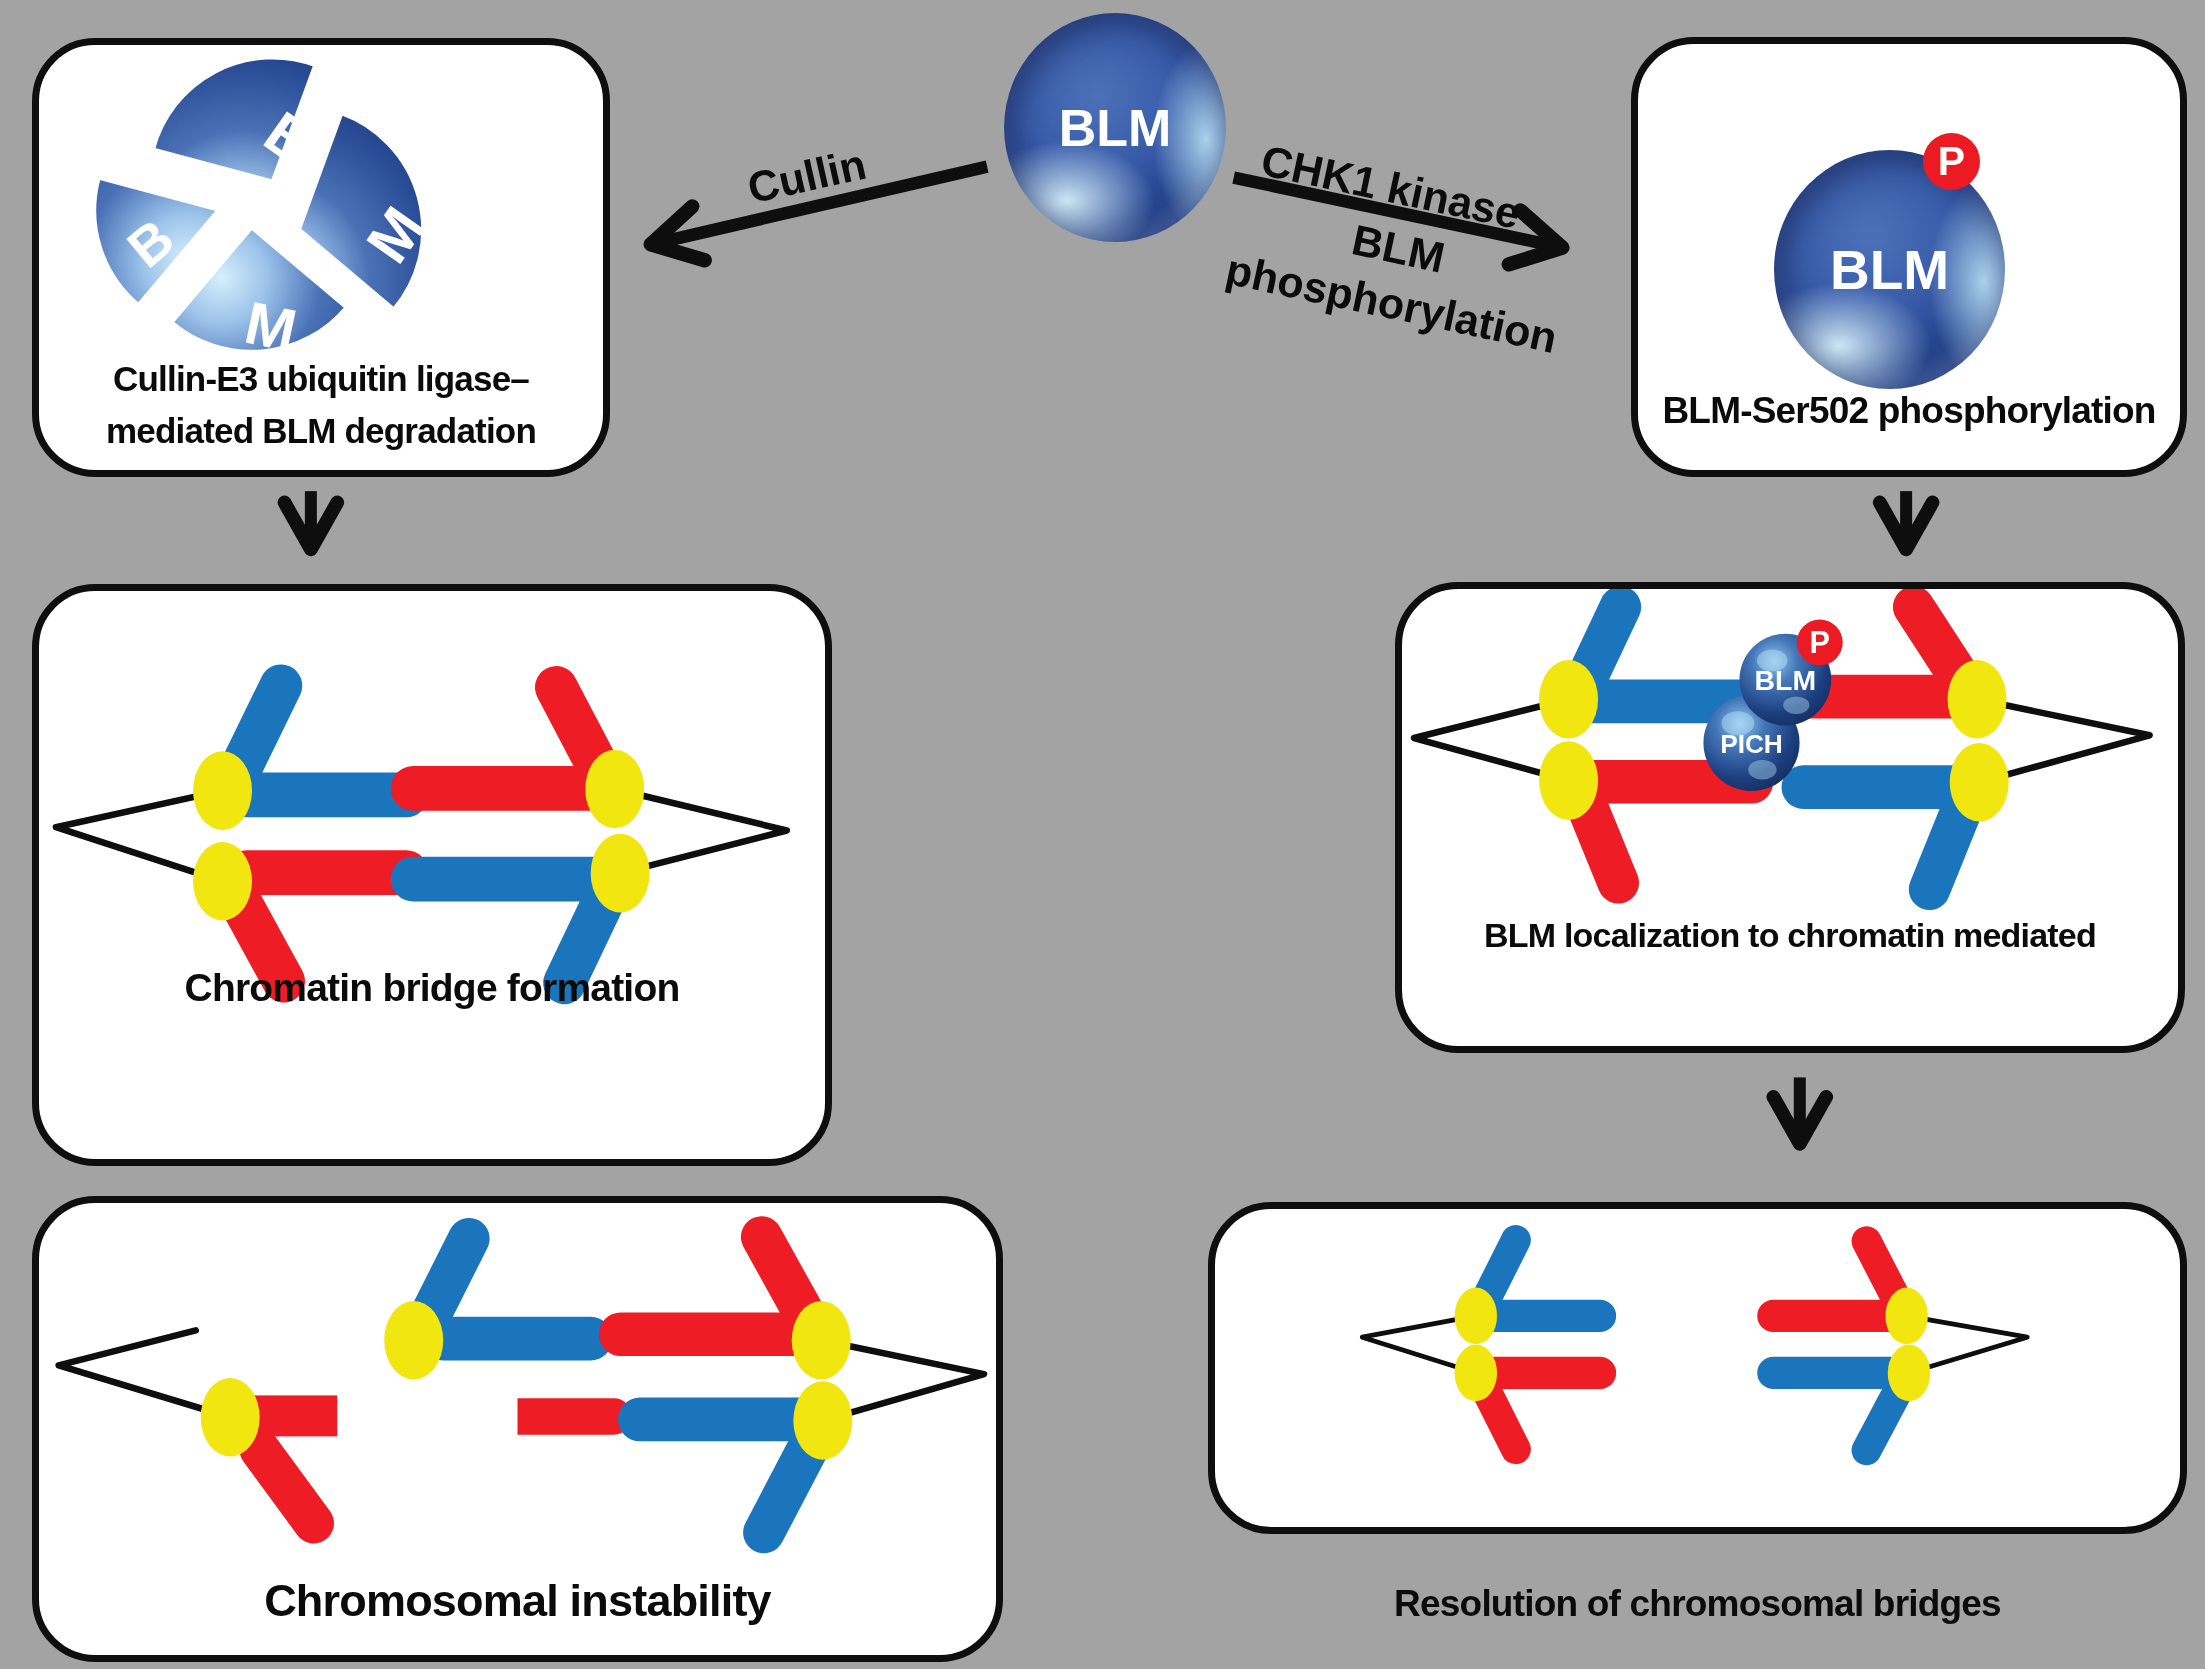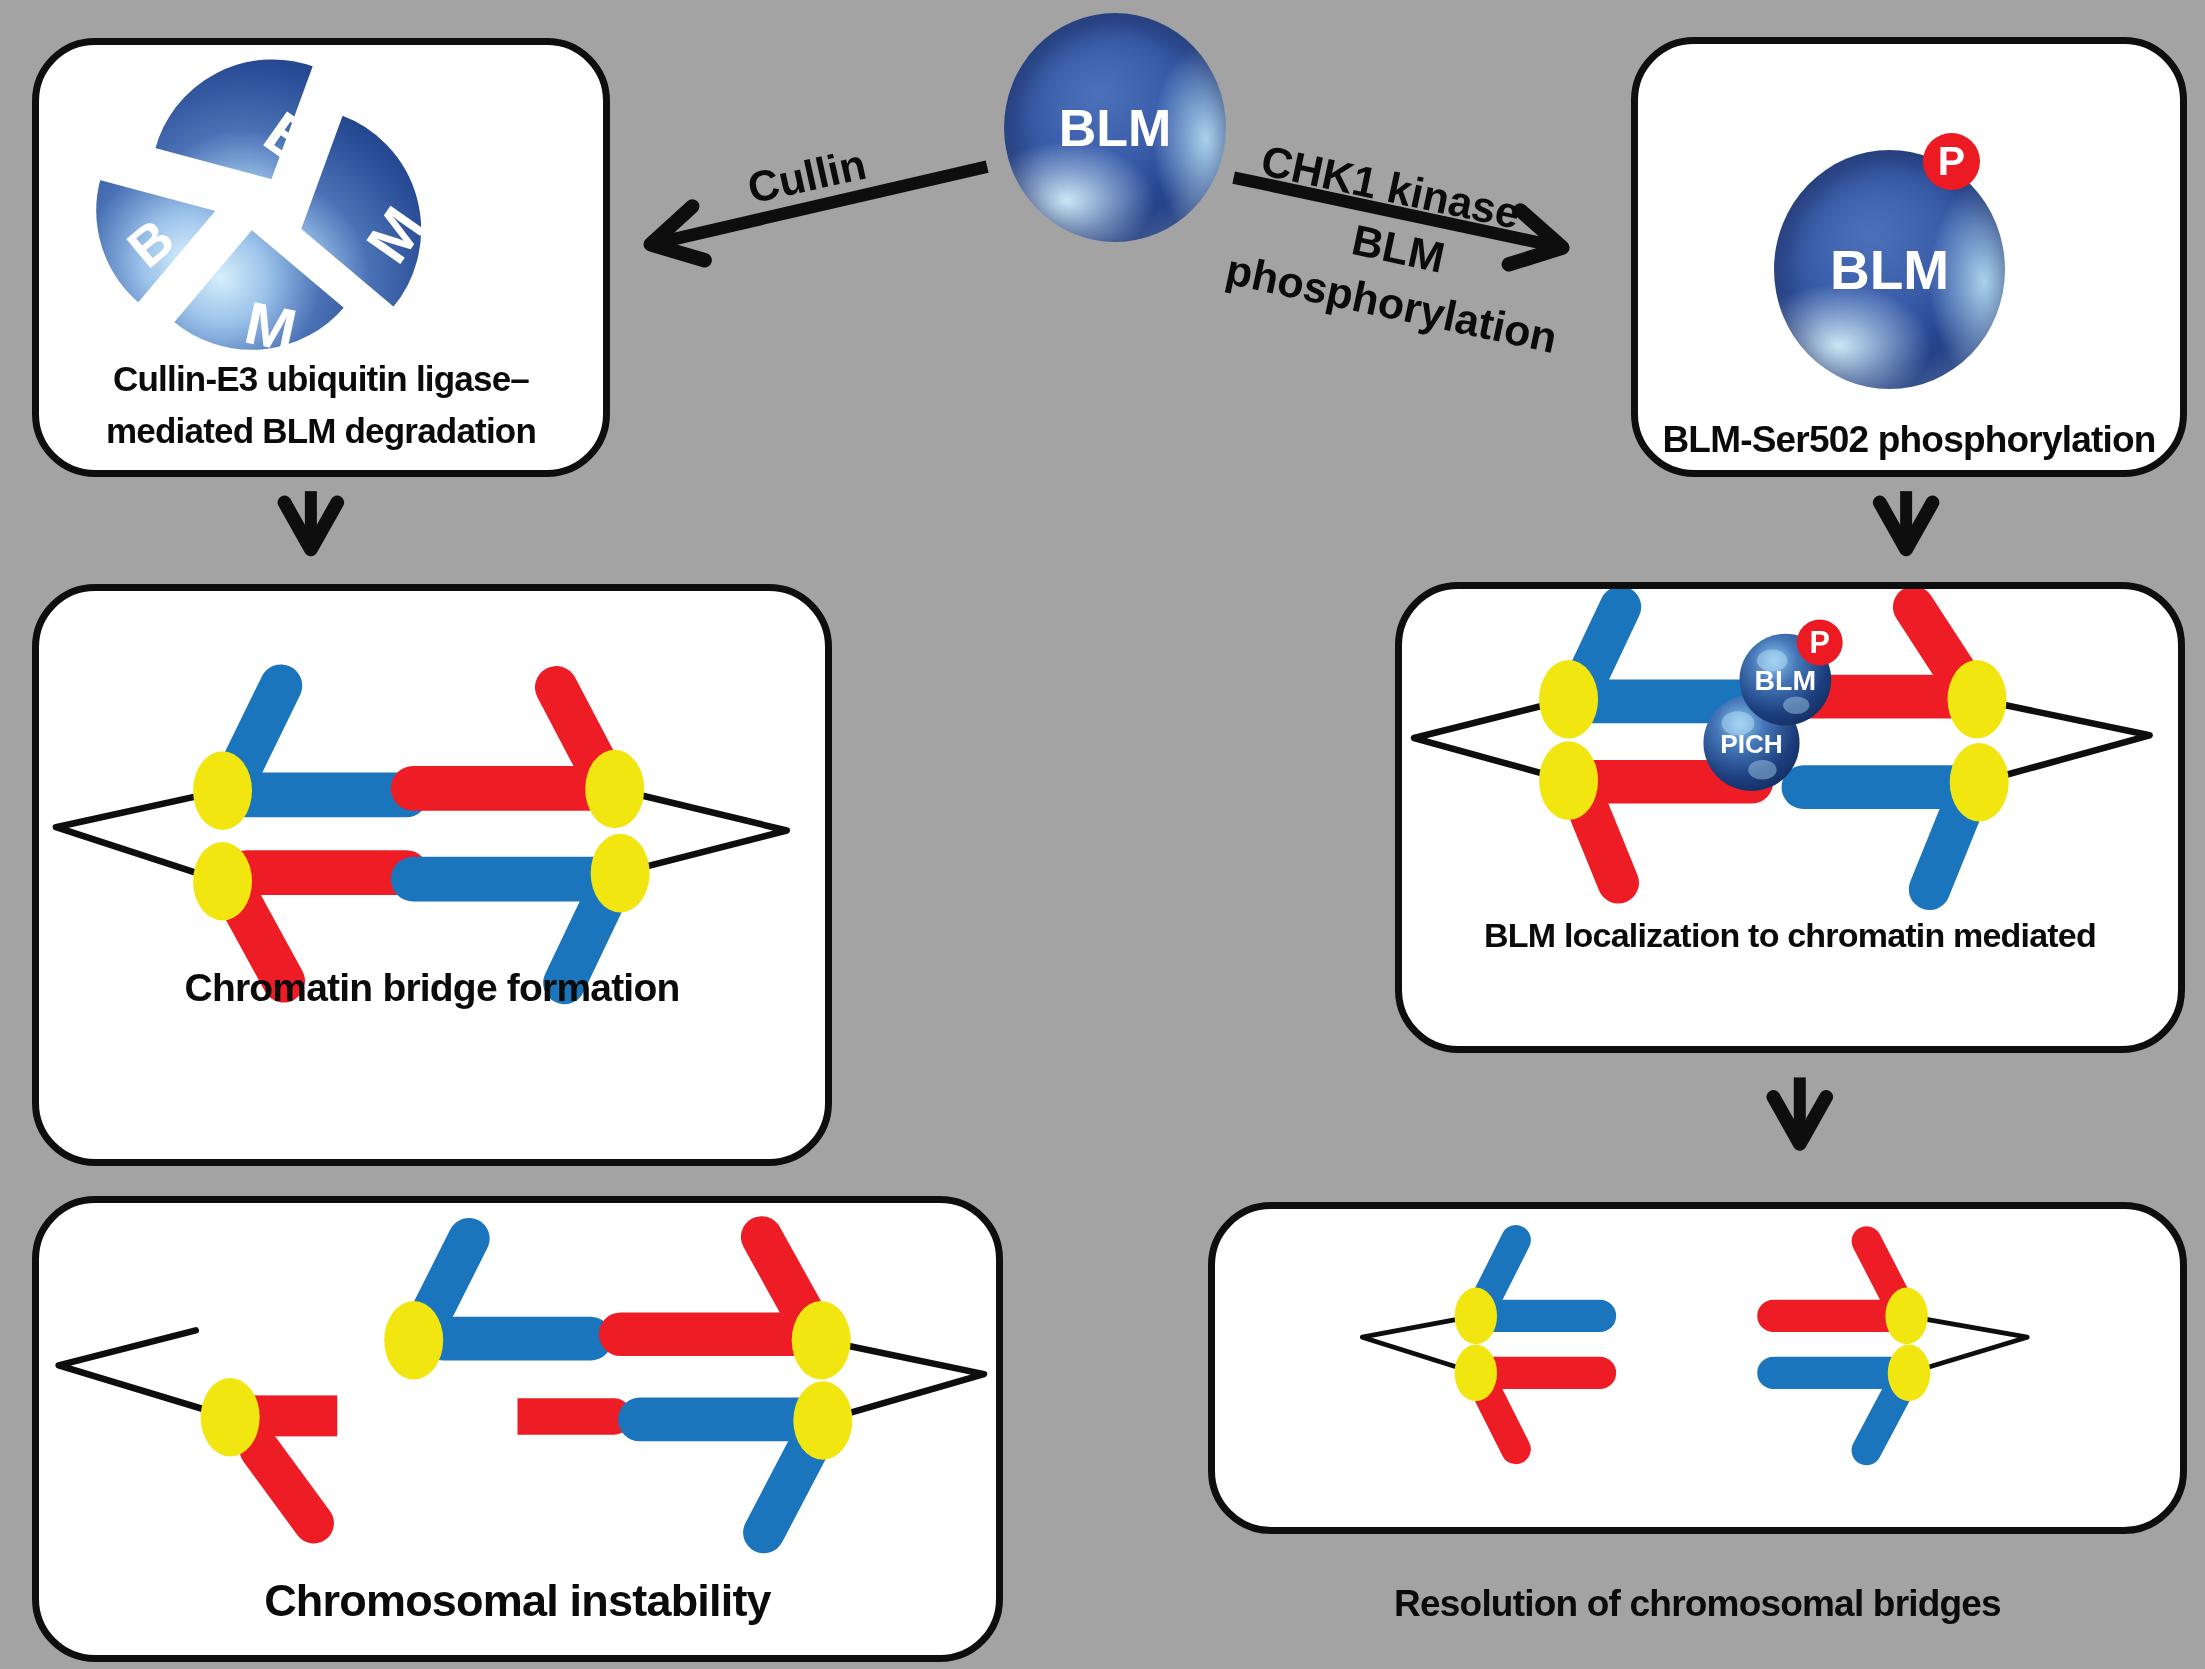--- a/index.html
+++ b/index.html
@@ -114,21 +114,21 @@
       <div>Cullin-E3 ubiquitin ligase–</div>
       <div>mediated BLM degradation</div>
     </div>
   </div>
 
   <div class="box" style="left:1631px;top:37px;width:556px;height:440px;">
     <div class="gloss-sphere" style="left:136px;top:106px;width:231px;height:239px;">
       <span class="sphere-label" style="font-size:55px;">BLM</span>
     </div>
     <div class="p-badge" style="left:285px;top:89px;width:57px;height:57px;font-size:41px;">P</div>
-    <div class="caption" style="top:375px;font-size:37px;">BLM-Ser502 phosphorylation</div>
+    <div class="caption" style="top:346px;font-size:37px;">BLM-Ser502 phosphorylation</div>
   </div>
 
   <div class="box" style="left:32px;top:584px;width:800px;height:582px;">
     <svg class="diagram" viewBox="0 0 1439 829">
       <g>
         <path class="spindle" d="M336,260 L31,327 L336,426"></path>
         <path class="spindle" d="M1054,257 L1369,333 L1064,411"></path>
       </g>
       <g>
         <line class="bar s-blue" stroke-width="78" x1="360" y1="238" x2="443" y2="68"></line>

